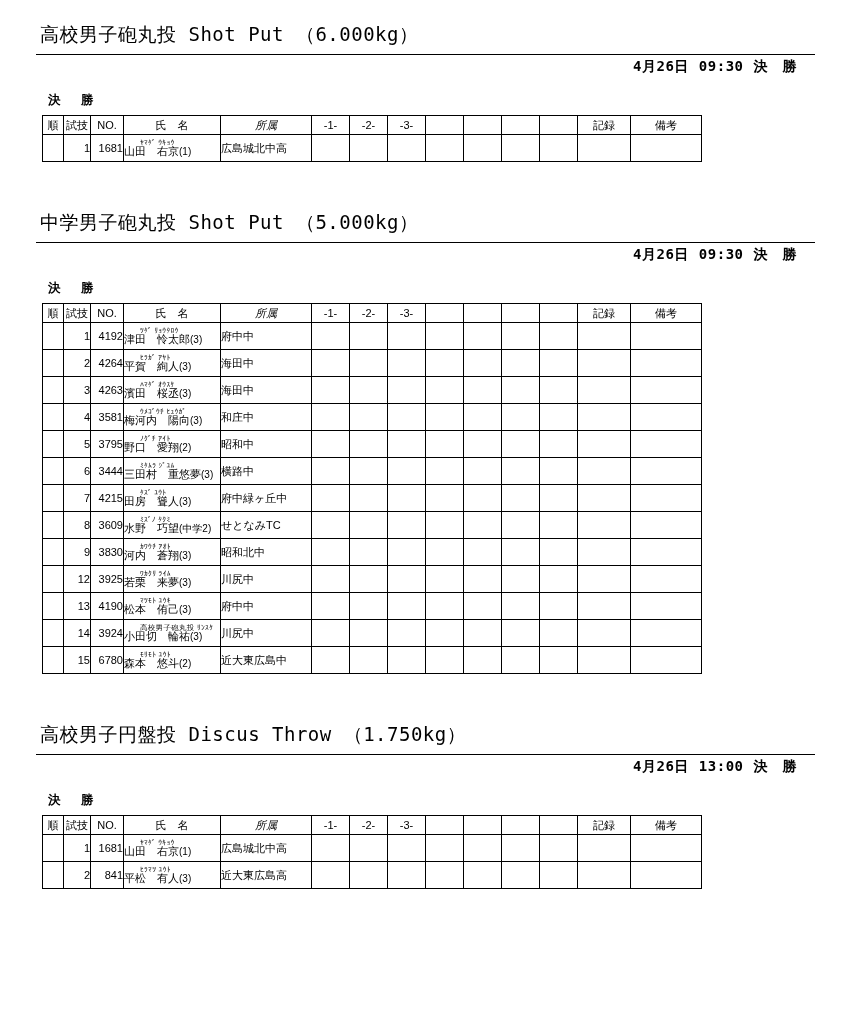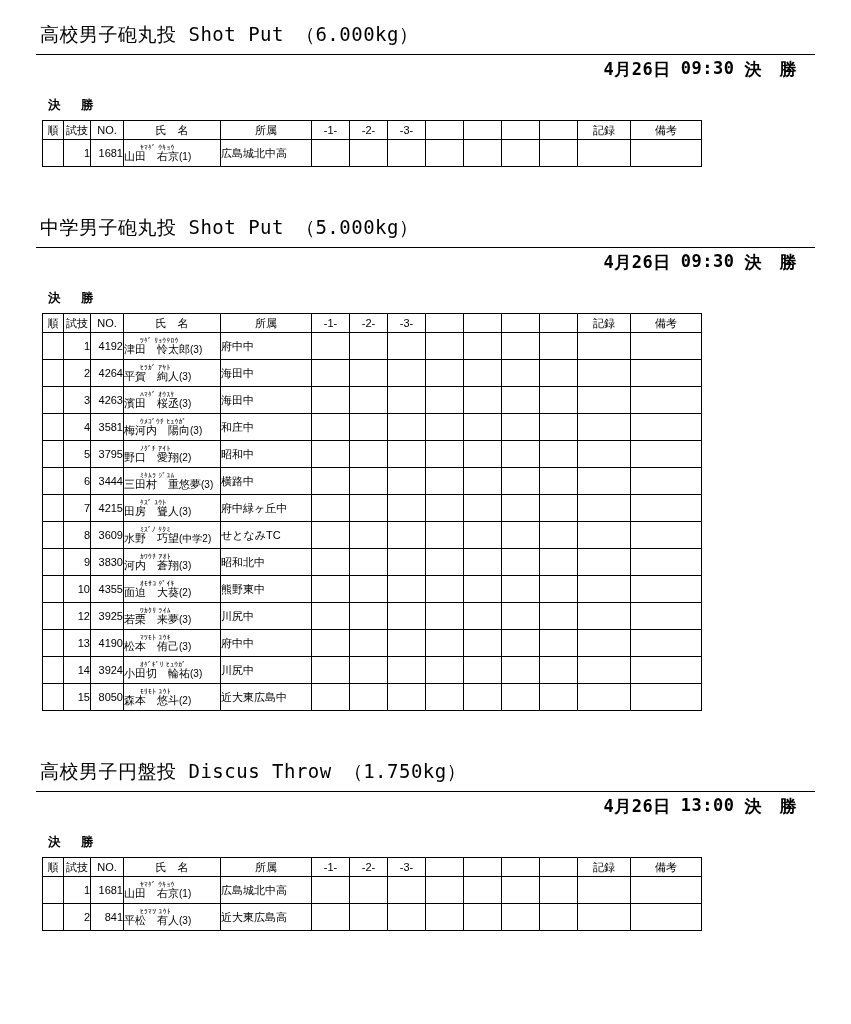--- a/index.html
+++ b/index.html
@@ -30,21 +30,21 @@
     white-space: nowrap;
   }
   .title-rule {
     border-bottom: 1.6px solid #000;
     margin: 0 0 0 0;
   }
   .datetime-row {
     display: flex;
     justify-content: flex-end;
     font-family: "DejaVu Sans Mono", monospace;
-    font-size: 17px;
+    font-size: 14px;
     font-weight: bold;
     letter-spacing: 0.5px;
     padding: 3px 18px 2px 0;
   }
   .datetime-row .dt-sep { display: inline-block; width: 10px; }
   .round-label {
     font-size: 12.5px;
     font-weight: bold;
     letter-spacing: 4px;
     padding: 14px 0 6px 12px;
@@ -65,21 +65,21 @@
   table.results thead th {
     height: 18px;
     font-weight: normal;
     font-size: 11px;
     text-align: center;
   }
   th.h-order  { width: 20px; }
   th.h-trial  { width: 26px; }
   th.h-no     { width: 32px; }
   th.h-name   { width: 96px; text-align: left; padding-left: 4px; }
-  th.h-team   { width: 90px; text-align: left; padding-left: 4px; }
+  th.h-team   { width: 90px; text-align: left; padding-left: 4px; font-style: italic; }
   th.h-att    { width: 37px; }
   th.h-blank  { width: 37px; }
   th.h-record { width: 52px; }
   th.h-note   { width: 70px; }
 
   td.c-order, td.c-trial, td.c-no {
     text-align: right;
     padding-right: 3px;
     font-size: 11px;
   }
@@ -368,39 +368,20 @@
               <td class="c-cell"></td>
               <td class="c-cell"></td>
               <td class="c-cell"></td>
               <td class="c-cell"></td>
               <td class="c-cell"></td>
               <td class="c-cell"></td>
               <td class="c-cell"></td>
             </tr>
             <tr>
               <td class="c-order c-cell"></td>
-              <td class="c-trial c-cell">10</td>
-              <td class="c-no c-cell">4355</td>
-              <td class="c-name c-cell">
-                <span class="kana">ｵﾓｻｺ ﾀﾞｲｷ</span>
-                <span class="kanji"><span>面迫　大葵</span><span class="grade">(2)</span></span>
-              </td>
-              <td class="c-team c-cell">熊野東中</td>
-              <td class="c-cell"></td>
-              <td class="c-cell"></td>
-              <td class="c-cell"></td>
-              <td class="c-cell"></td>
-              <td class="c-cell"></td>
-              <td class="c-cell"></td>
-              <td class="c-cell"></td>
-              <td class="c-cell"></td>
-              <td class="c-cell"></td>
-            </tr>
-            <tr>
-              <td class="c-order c-cell"></td>
               <td class="c-trial c-cell">12</td>
               <td class="c-no c-cell">3925</td>
               <td class="c-name c-cell">
                 <span class="kana">ﾜｶｸﾘ ﾗｲﾑ</span>
                 <span class="kanji"><span>若栗　来夢</span><span class="grade">(3)</span></span>
               </td>
               <td class="c-team c-cell">川尻中</td>
               <td class="c-cell"></td>
               <td class="c-cell"></td>
               <td class="c-cell"></td>
@@ -428,38 +409,38 @@
               <td class="c-cell"></td>
               <td class="c-cell"></td>
               <td class="c-cell"></td>
               <td class="c-cell"></td>
             </tr>
             <tr>
               <td class="c-order c-cell"></td>
               <td class="c-trial c-cell">14</td>
               <td class="c-no c-cell">3924</td>
               <td class="c-name c-cell">
-                <span class="kana">ｵﾀﾞｷﾞﾘ ﾋｭｳｶﾞ</span>
+                <span class="kana">高校男子砲丸投 ﾘﾝｽｹ</span>
                 <span class="kanji"><span>小田切　輪祐</span><span class="grade">(3)</span></span>
               </td>
               <td class="c-team c-cell">川尻中</td>
               <td class="c-cell"></td>
               <td class="c-cell"></td>
               <td class="c-cell"></td>
               <td class="c-cell"></td>
               <td class="c-cell"></td>
               <td class="c-cell"></td>
               <td class="c-cell"></td>
               <td class="c-cell"></td>
               <td class="c-cell"></td>
             </tr>
             <tr>
               <td class="c-order c-cell"></td>
               <td class="c-trial c-cell">15</td>
-              <td class="c-no c-cell">8050</td>
+              <td class="c-no c-cell">6780</td>
               <td class="c-name c-cell">
                 <span class="kana">ﾓﾘﾓﾄ ﾕｳﾄ</span>
                 <span class="kanji"><span>森本　悠斗</span><span class="grade">(2)</span></span>
               </td>
               <td class="c-team c-cell">近大東広島中</td>
               <td class="c-cell"></td>
               <td class="c-cell"></td>
               <td class="c-cell"></td>
               <td class="c-cell"></td>
               <td class="c-cell"></td>

